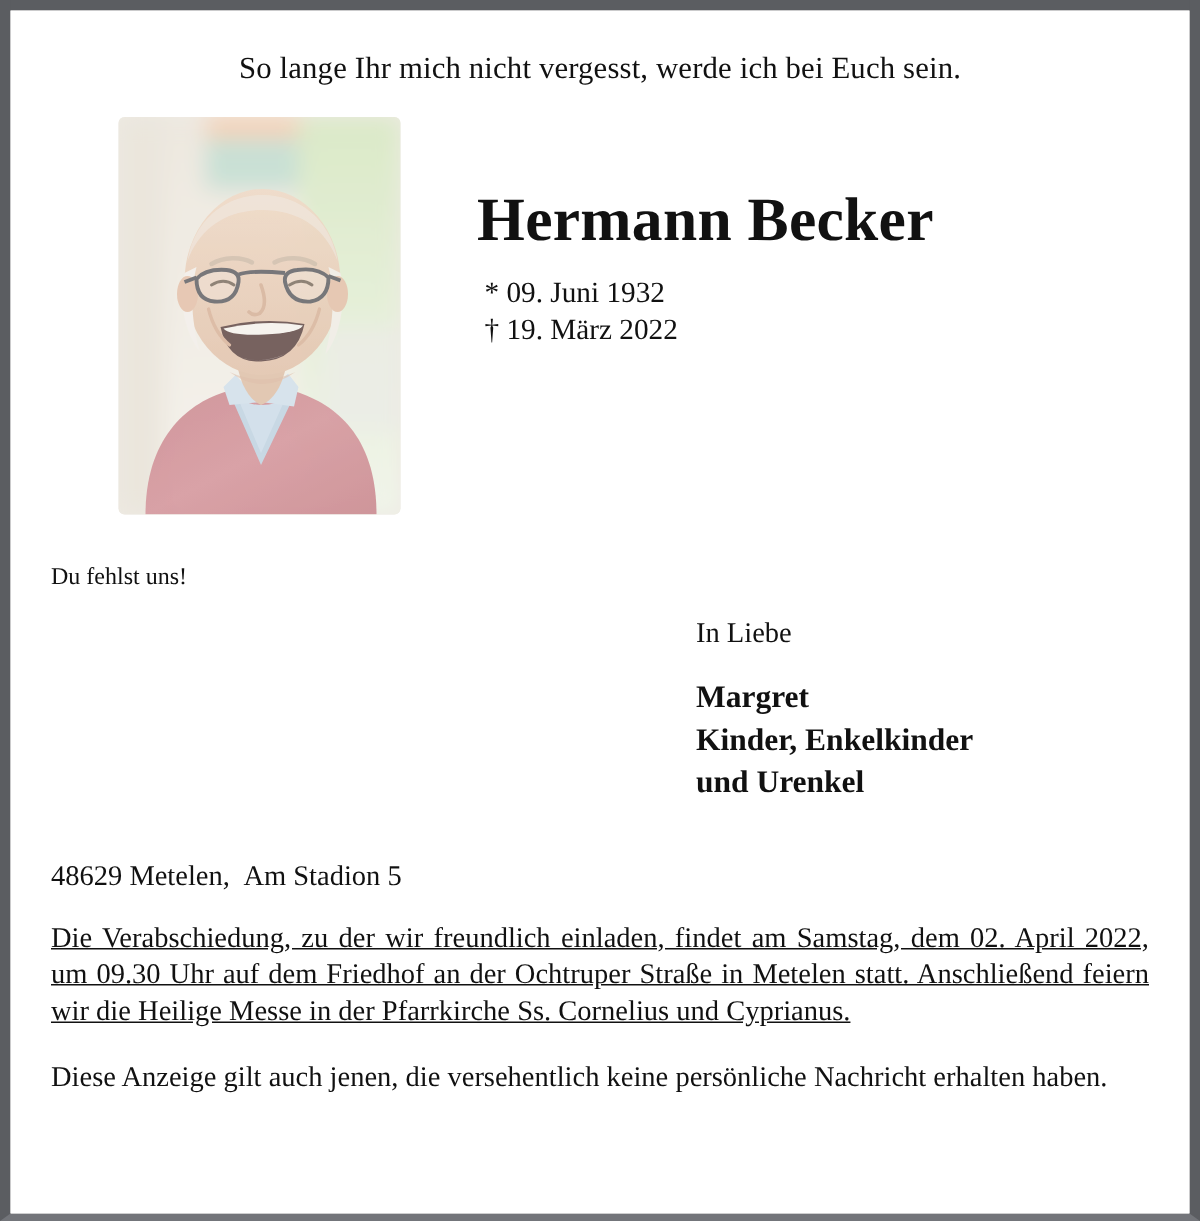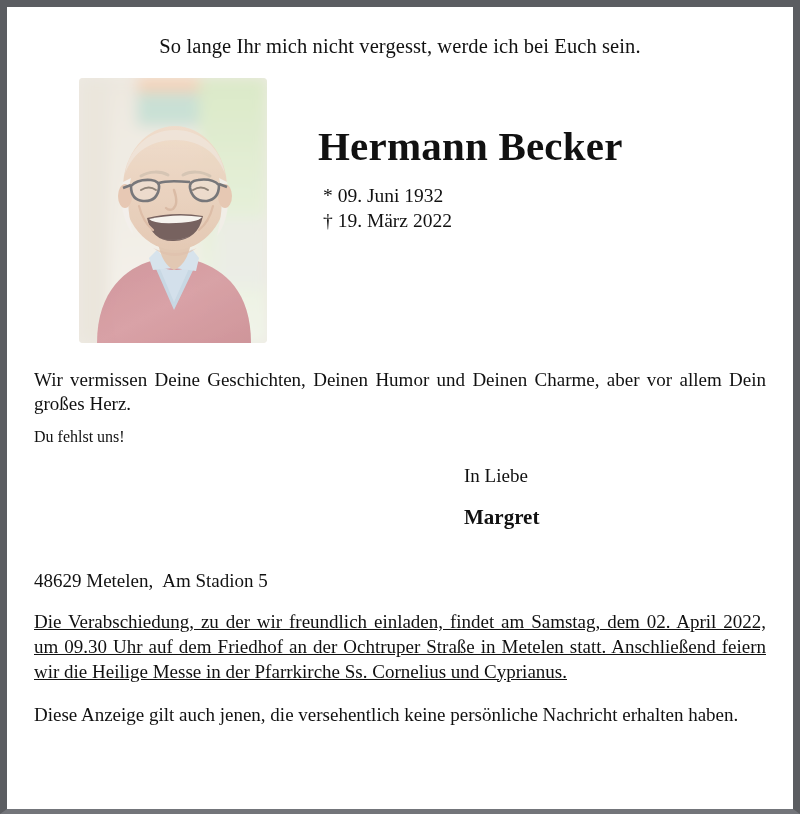--- a/index.html
+++ b/index.html
@@ -243,27 +243,28 @@
 
       <div class="nameblock">
         <div class="person-name">Hermann Becker</div>
         <div class="dates">
           <div>* 09. Juni 1932</div>
           <div>† 19. März 2022</div>
         </div>
       </div>
     </div>
 
-    <div class="memoriam">Wir vermissen Deine Geschichten, Deinen Humor und Deinen Charme, aber vor allem Dein großes Herz.</div>
     <div class="memoriam-2">Du fehlst uns!</div>
 
     <div class="signature">
       <div class="sig-intro">In Liebe</div>
       <div class="sig-names">
         <div>Margret</div>
+        <div>Kinder, Enkelkinder</div>
+        <div>und Urenkel</div>
       </div>
     </div>
 
     <div class="address">
       <span>48629 Metelen,</span><span class="gap"></span><span>Am Stadion 5</span>
     </div>
 
     <div class="arrangements">Die Verabschiedung, zu der wir freundlich einladen, findet am Samstag, dem 02. April 2022, um 09.30 Uhr auf dem Friedhof an der Ochtruper Straße in Metelen statt. Anschließend feiern wir die Heilige Messe in der Pfarrkirche Ss. Cornelius und Cyprianus.</div>
 
     <div class="closing">Diese Anzeige gilt auch jenen, die versehentlich keine persönliche Nachricht erhalten haben.</div>

